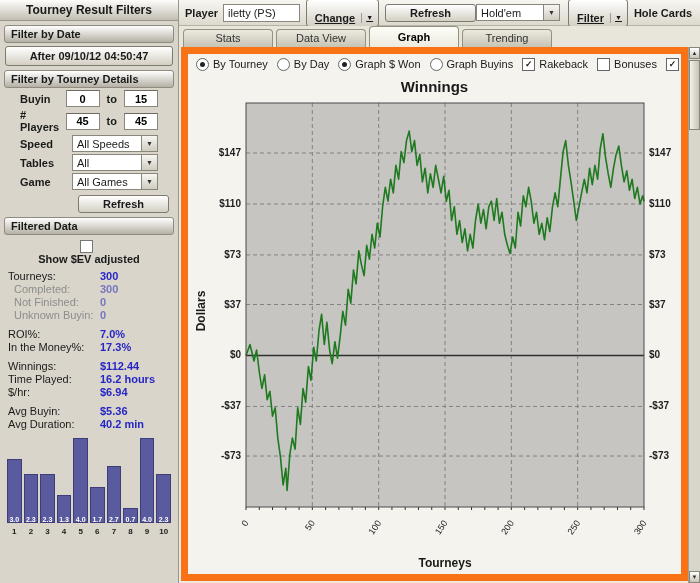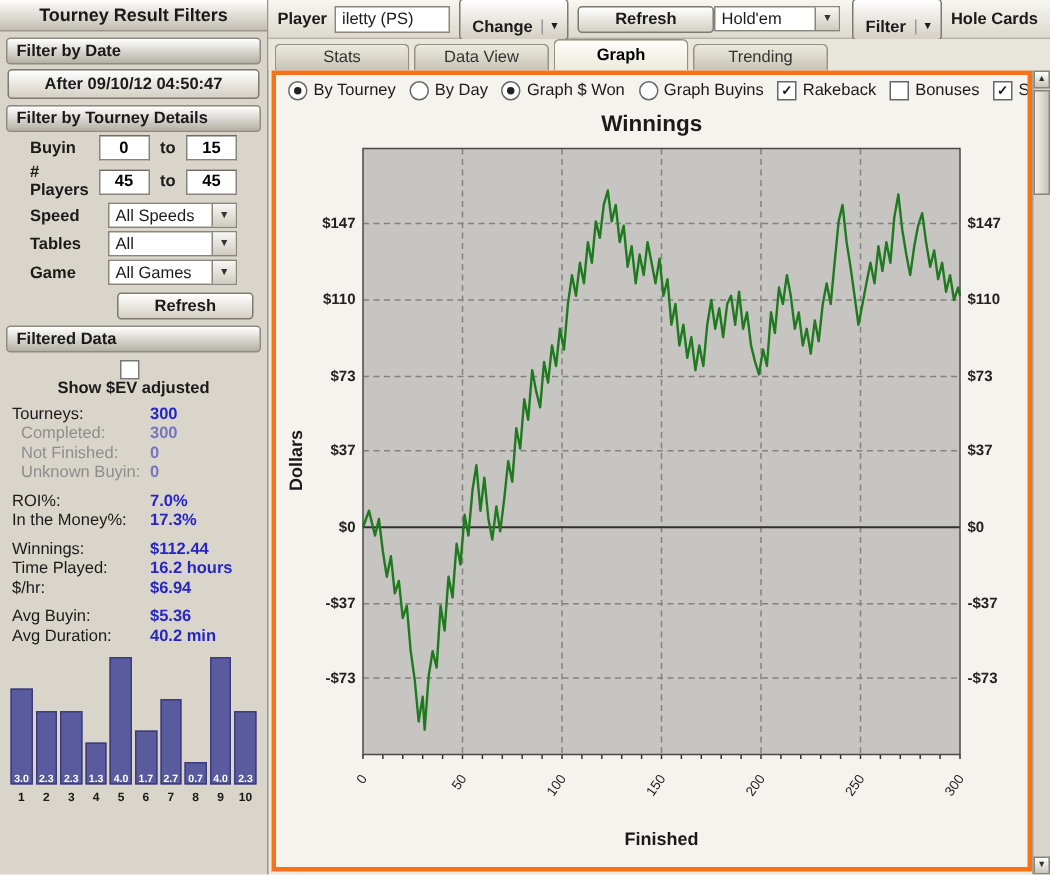--- a/index.html
+++ b/index.html
@@ -30,32 +30,32 @@
   .histogram{display:flex;margin:6px 6px 0;height:100px;position:relative;}
   .hcol{flex:1;position:relative;}
   .hbar{position:absolute;bottom:13px;left:1px;right:1px;border:1px solid #3d3d78;box-sizing:border-box;}
   .hval{position:absolute;bottom:13px;left:0;right:0;text-align:center;font-size:7px;color:#fff;font-weight:bold;}
   .hlab{position:absolute;bottom:0;left:0;right:0;text-align:center;font-size:8px;font-weight:bold;}
 
   
   .topbar{position:absolute;left:179px;top:0;width:521px;height:26px;background:linear-gradient(#f7f6f1,#dcd9ce);border-bottom:1px solid #b5b2a6;display:flex;align-items:center;padding:0 6px;box-sizing:border-box;white-space:nowrap;}
   .tb-label{font-weight:bold;margin-right:5px;}
   .player-field{width:88px;height:16px;background:#fff;border:1px solid #8a867c;line-height:16px;padding-left:4px;margin-right:6px;overflow:hidden;}
-  .drop{display:inline-flex;align-items:center;padding:12px 5px 2px 8px;margin-right:6px;}
+  .drop{display:inline-flex;align-items:center;padding:12px 5px 2px 8px;margin-right:6px;text-decoration:underline;}
   .drop .arr{margin-left:6px;font-size:7px;border-left:1px solid #999;padding-left:4px;line-height:10px;font-weight:normal;}
   .holdem{margin-left:auto;width:84px;flex:0 0 84px;height:17px;display:flex;border:1px solid #8a867c;background:#fff;align-items:center;margin-right:8px;}
   .hole-cards{font-weight:bold;margin-right:2px;}
 
   
   .tabstrip{position:absolute;left:179px;top:26px;width:521px;height:21px;padding-left:4px;box-sizing:border-box;display:flex;align-items:flex-end;background:#e8e5da;}
   .tab{width:88px;height:17px;line-height:17px;text-align:center;background:linear-gradient(#eceade,#c7c4b6);border:1px solid #94917f;border-bottom:none;border-radius:4px 4px 0 0;margin-right:3px;color:#333;}
   .tab.active{background:linear-gradient(#fdfdf8,#efedle 0);background:linear-gradient(#fdfdf8,#edebde);font-weight:bold;height:20px;line-height:20px;color:#000;}
 
   
-  .panel{position:absolute;left:181px;top:47px;width:507px;height:534px;background:#f4f3ee;border:3px solid #f97316;box-sizing:border-box;overflow:hidden;}
+  .panel{position:absolute;left:181px;top:47px;width:507px;height:534px;background:#f4f3ee;border:7px solid #f97316;box-sizing:border-box;overflow:hidden;}
   .options{height:20px;display:flex;align-items:center;padding-left:8px;white-space:nowrap;overflow:hidden;}
   .opt{display:flex;align-items:center;margin-right:9px;}
   .radio{width:11px;height:11px;border-radius:50%;border:1px solid #666;background:#fff;margin-right:4px;position:relative;flex:0 0 11px;}
   .radio.on::after{content:"";position:absolute;left:3px;top:3px;width:5px;height:5px;border-radius:50%;background:#222;}
   .check{width:11px;height:11px;border:1px solid #666;background:#fff;margin-right:4px;font-size:9px;line-height:11px;text-align:center;font-weight:bold;color:#1c1c1c;flex:0 0 11px;}
   .chart-title{text-align:center;font-size:15px;font-weight:bold;margin:4px 0 2px;}
   svg{display:block;}
   .ytick{font-family:"Liberation Sans",sans-serif;font-size:10px;font-weight:bold;fill:#222;}
   .xtick{font-family:"Liberation Sans",sans-serif;font-size:9px;fill:#222;}
   .ylab{position:absolute;left:-22px;top:250px;width:70px;height:14px;text-align:center;font-weight:bold;font-size:12px;transform:rotate(-90deg);}
@@ -343,20 +343,20 @@
       <line x1="402.93333333333334" y1="410" x2="402.93333333333334" y2="413" stroke="#333"></line>
       <line x1="416.2" y1="410" x2="416.2" y2="413" stroke="#333"></line>
       <line x1="429.4666666666667" y1="410" x2="429.4666666666667" y2="413" stroke="#333"></line>
       <line x1="442.73333333333335" y1="410" x2="442.73333333333335" y2="413" stroke="#333"></line>
       <line x1="456" y1="410" x2="456" y2="413" stroke="#333"></line>
       <line x1="58" y1="258.48278213433343" x2="456" y2="258.48278213433343" stroke="#303030" stroke-width="1.3"></line>
       <polyline points="58.0,258.5 62.0,247.5 66.0,264.0 68.6,253.0 71.3,275.0 73.9,291.5 76.6,277.8 79.2,302.6 81.9,294.3 84.5,319.1 87.2,310.8 89.8,341.1 92.5,360.4 95.1,388.0 97.8,371.4 99.1,393.5 101.8,357.7 104.4,341.1 107.1,352.1 109.7,310.8 112.4,327.4 115.0,291.5 117.7,305.3 120.4,269.5 123.0,283.3 125.7,250.2 128.3,264.0 131.0,233.7 133.6,217.2 136.3,247.5 138.9,225.4 141.6,253.0 144.2,266.7 146.9,244.7 149.5,261.2 152.2,239.2 154.8,214.4 157.5,228.2 160.2,192.4 162.8,206.1 165.5,173.1 168.1,186.9 170.8,153.8 173.4,167.6 176.1,178.6 178.7,148.3 181.4,162.1 184.0,137.3 186.7,151.0 189.3,126.2 192.0,140.0 194.6,109.7 197.3,90.4 200.0,104.2 202.6,82.2 205.3,95.9 207.9,68.4 210.6,82.2 213.2,54.6 215.9,65.6 218.5,43.6 221.2,34.0 223.8,54.6 226.5,43.6 229.1,68.4 231.8,57.4 234.4,84.9 237.1,71.2 239.8,95.9 242.4,76.7 245.1,90.4 247.7,68.4 250.4,82.2 253.0,95.9 255.7,79.4 258.3,104.2 261.0,93.2 263.6,123.5 266.3,109.7 268.9,137.3 271.6,123.5 274.2,145.5 276.9,131.8 279.6,153.8 282.2,137.3 284.9,151.0 287.5,123.5 290.2,107.0 292.8,126.2 295.5,112.5 298.1,131.8 300.8,109.7 303.4,104.2 306.1,123.5 308.7,101.5 311.4,126.2 314.0,115.2 316.7,137.3 319.4,148.3 322.0,156.6 324.7,140.0 327.3,151.0 330.0,115.2 332.6,129.0 335.3,98.7 337.9,109.7 340.6,90.4 343.2,104.2 345.9,126.2 348.5,115.2 351.2,137.3 353.8,126.2 356.5,142.8 359.2,120.7 361.8,134.5 364.5,109.7 367.1,95.9 369.8,109.7 372.4,82.2 375.1,54.6 377.7,43.6 380.4,68.4 383.0,84.9 385.7,104.2 388.3,123.5 391.0,109.7 393.6,95.9 396.3,82.2 399.0,95.9 401.6,71.2 404.3,87.7 406.9,68.4 409.6,82.2 412.2,51.9 414.9,36.7 417.5,60.1 420.2,76.7 422.8,90.4 425.5,71.2 428.1,57.4 430.8,49.1 433.4,68.4 436.1,84.9 438.8,73.9 441.4,93.2 444.1,82.2 446.7,101.5 449.4,90.4 452.0,107.0 454.7,98.7 456.0,104.2" fill="none" stroke="#1f7a1f" stroke-width="1.6" stroke-linejoin="round"></polyline>
       <rect x="58" y="6" width="398" height="404" fill="none" stroke="#4a4a4a"></rect>
     </svg>
   <div class="ylab">Dollars</div>
-  <div class="xlab">Finished</div>
+  <div class="xlab">Tourneys</div>
 </div>
 
 <div class="scrollbar">
   <div class="sb-arrow">▲</div>
   <div class="sb-thumb"></div>
   <div class="sb-arrow sb-bottom">▼</div>
 </div>
 
 </body></html>

